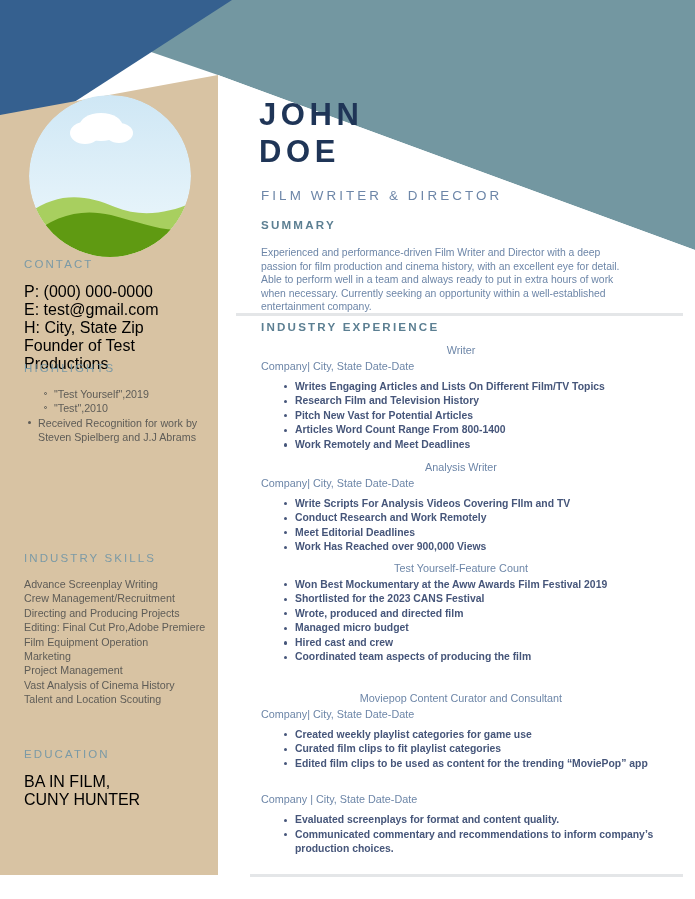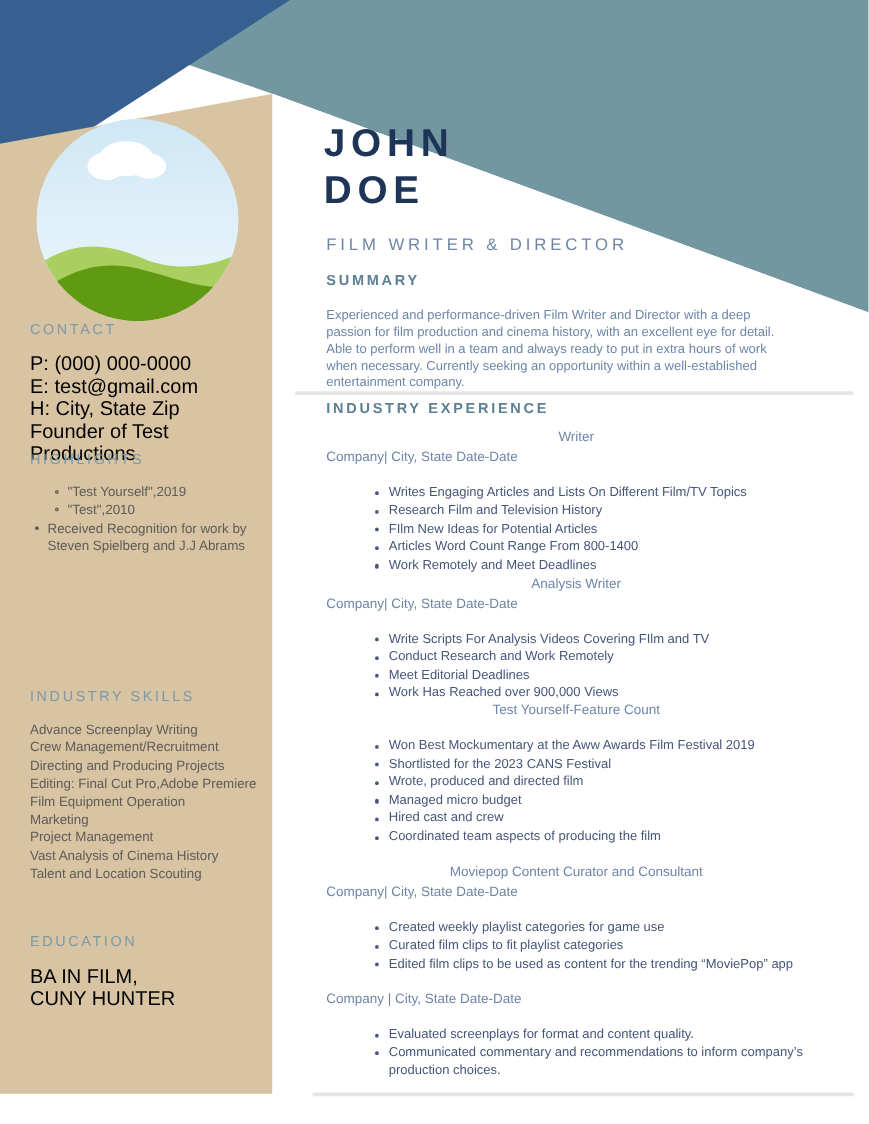--- a/index.html
+++ b/index.html
@@ -147,25 +147,26 @@
     white-space:nowrap;
     text-align:center;
   }
   .exp-meta{
     color:#6d86a8;
     font-size:10.8px;
     margin:0 0 8px 0;
     white-space:nowrap;
   }
   ul.exp-list{
-    margin:16px;padding:0 0 0 34px;
+    margin:0;padding:0 0 0 34px;
     list-style:none;
     color:#46567a;
     font-size:10.4px;
     line-height:14.6px;
+    font-weight:bold;
   }
   ul.exp-list > li{position:relative;}
   ul.exp-list > li::before{
     content:"";
     position:absolute;
     left:-11px;top:5.6px;
     width:3.2px;height:3.2px;
     background:#46567a;
     border-radius:50%;
   }
@@ -285,21 +286,21 @@
     <div class="divider" style="left:236px;top:313px;width:447px;"></div>
 
     <p class="sec-h" style="position:absolute;left:261px;top:320px;">INDUSTRY EXPERIENCE</p>
 
     <div class="exp-item" style="top:344px;">
       <p class="exp-title">Writer</p>
       <p class="exp-meta">Company| City, State Date-Date</p>
       <ul class="exp-list">
         <li>Writes Engaging Articles and Lists On Different Film/TV Topics</li>
         <li>Research Film and Television History</li>
-        <li>FIlm New Ideas for Potential Articles</li>
+        <li>Pitch New Vast for Potential Articles</li>
         <li>Articles Word Count Range From 800-1400</li>
         <li>Work Remotely and Meet Deadlines</li>
       </ul>
     </div>
 
     <div class="exp-item" style="top:461px;">
       <p class="exp-title">Analysis Writer</p>
       <p class="exp-meta">Company| City, State Date-Date</p>
       <ul class="exp-list">
         <li>Write Scripts For Analysis Videos Covering FIlm and TV</li>

